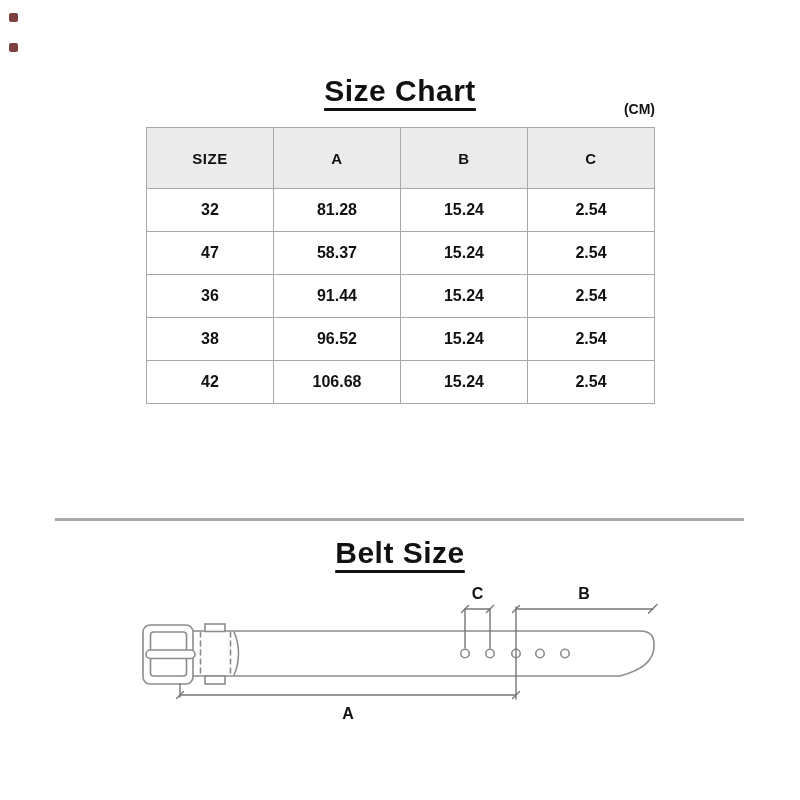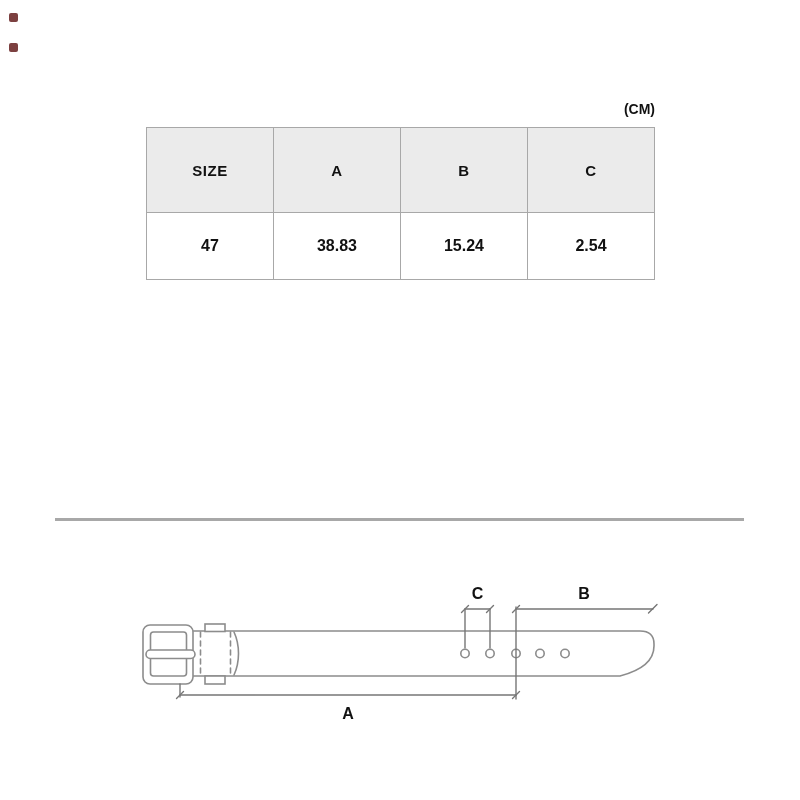--- a/index.html
+++ b/index.html
@@ -20,21 +20,21 @@
   .unit-label {
     position:absolute; left:146px; top:101px; width:509px;
     text-align:right; font-size:14px; font-weight:bold;
   }
   .size-table {
     position:absolute; left:146px; top:127px; width:509px;
     border-collapse:collapse; table-layout:fixed;
   }
   .size-table th, .size-table td {
     border:1px solid #a8a8a8; text-align:center; vertical-align:middle;
-    font-weight:bold; font-size:16px; color:#111111; padding:12px;
+    font-weight:bold; font-size:16px; color:#111111; padding:0;
   }
   .size-table thead th { background:#ebebeb; height:60px; font-size:15px; letter-spacing:0.5px; }
   .size-table tbody td { background:#ffffff; height:42px; }
   .divider {
     position:absolute; left:55px; top:518px; width:689px; height:3px;
     background:#a8a8a8;
   }
   .belt-svg { position:absolute; left:0; top:580px; }
   .corner-mark {
     position:absolute; width:9px; height:9px; border-radius:2px;
@@ -44,44 +44,74 @@
   .mark-2 { left:9px; top:43px; }
 </style>
 </head>
 <body>
 
 <div class="page">
 
   <div class="corner-mark mark-1"></div>
   <div class="corner-mark mark-2"></div>
 
+  <div class="section-title title-size-chart">
+    <span>Size Chart</span>
+  </div>
 
   <div class="unit-label">(CM)</div>
 
   <table class="size-table">
     <thead>
       <tr>
         <th>SIZE</th>
         <th>A</th>
         <th>B</th>
         <th>C</th>
       </tr>
     </thead>
     <tbody>
       <tr>
+        <td>32</td>
+        <td>81.28</td>
+        <td>15.24</td>
+        <td>2.54</td>
+      </tr>
+      <tr>
         <td>47</td>
-        <td>38.83</td>
+        <td>58.37</td>
+        <td>15.24</td>
+        <td>2.54</td>
+      </tr>
+      <tr>
+        <td>36</td>
+        <td>91.44</td>
+        <td>15.24</td>
+        <td>2.54</td>
+      </tr>
+      <tr>
+        <td>38</td>
+        <td>96.52</td>
+        <td>15.24</td>
+        <td>2.54</td>
+      </tr>
+      <tr>
+        <td>42</td>
+        <td>106.68</td>
         <td>15.24</td>
         <td>2.54</td>
       </tr>
     </tbody>
   </table>
 
   <div class="divider"></div>
 
+  <div class="section-title title-belt-size">
+    <span>Belt Size</span>
+  </div>
 
   <svg class="belt-svg" width="800" height="170" viewBox="0 0 800 170" xmlns="http://www.w3.org/2000/svg">
 
     <g fill="none" stroke="#8c8c8c" stroke-width="1.6" stroke-linecap="round">
       <path d="M192,51 H640 C650,51 654,56 654,64 L654,66 C654,80 643,90 620,96 H192"></path>
       <path d="M234,52 C240,65 240,82 234,95"></path>
       <path stroke-dasharray="5,4" d="M200.5,52 V95"></path>
       <path stroke-dasharray="5,4" d="M230.5,52 V95"></path>
       <rect x="205" y="44" width="20" height="7.5" fill="#ffffff"></rect>
       <rect x="205" y="96" width="20" height="8" fill="#ffffff"></rect>

